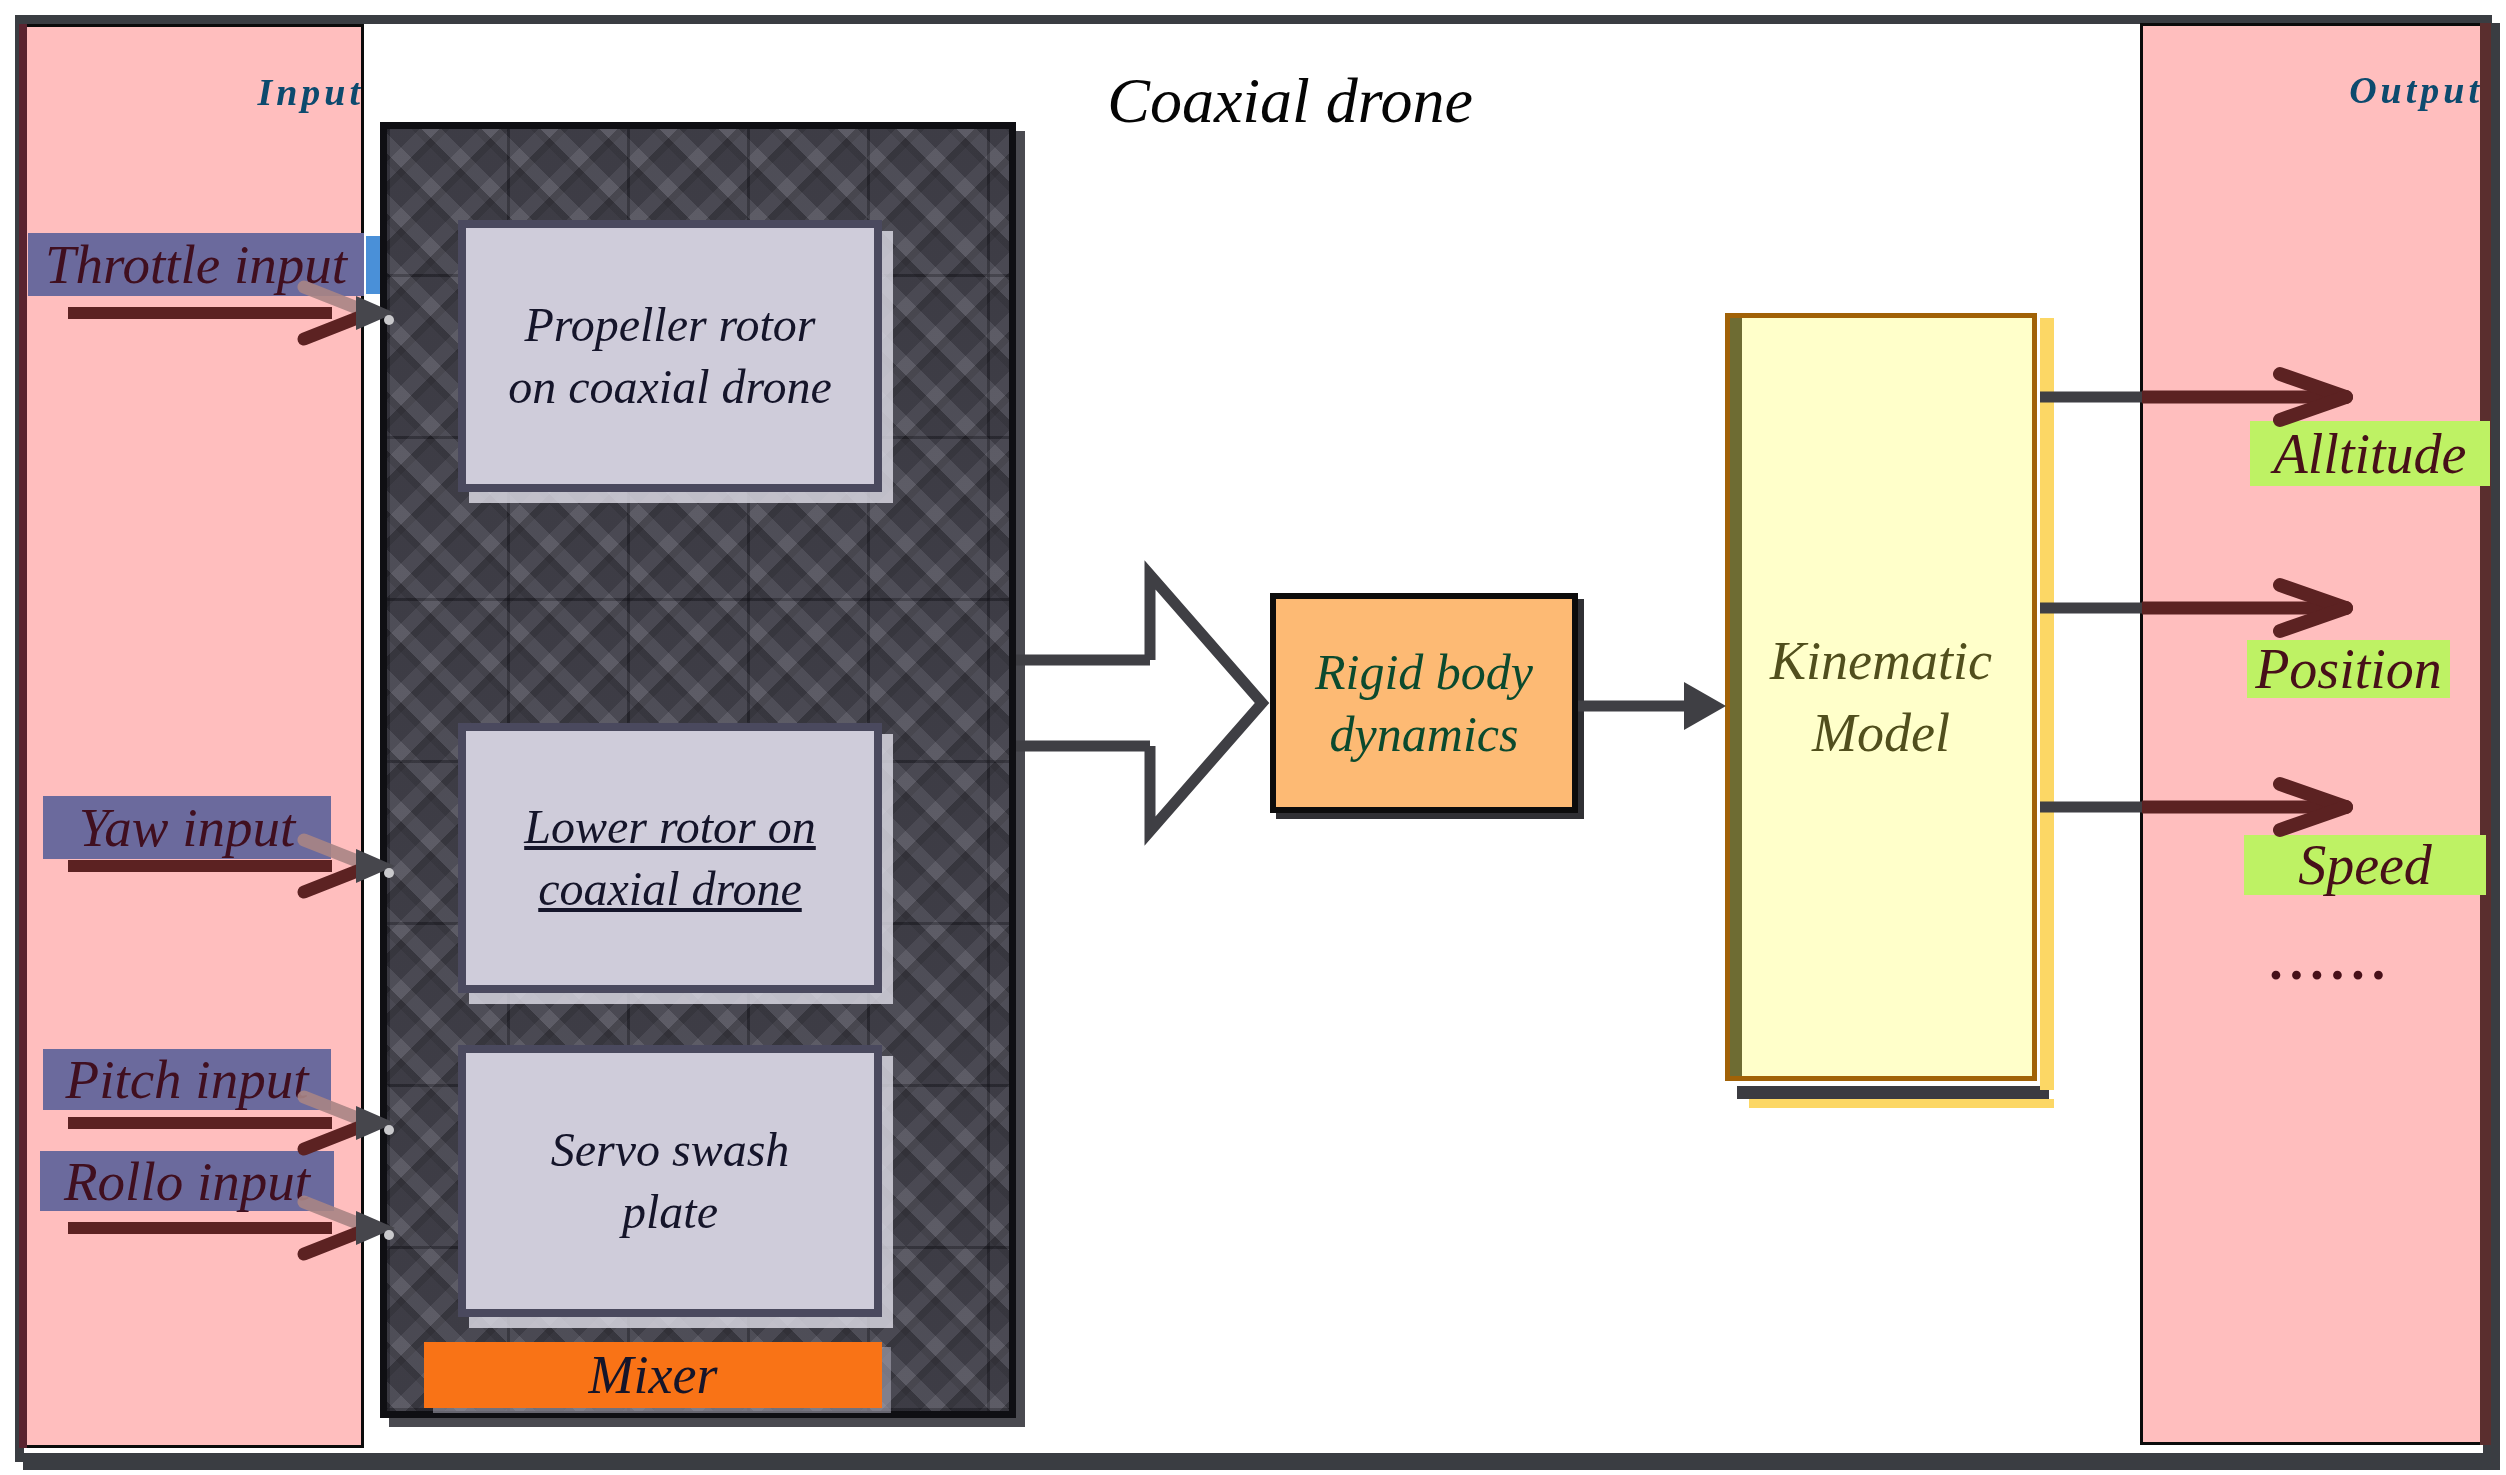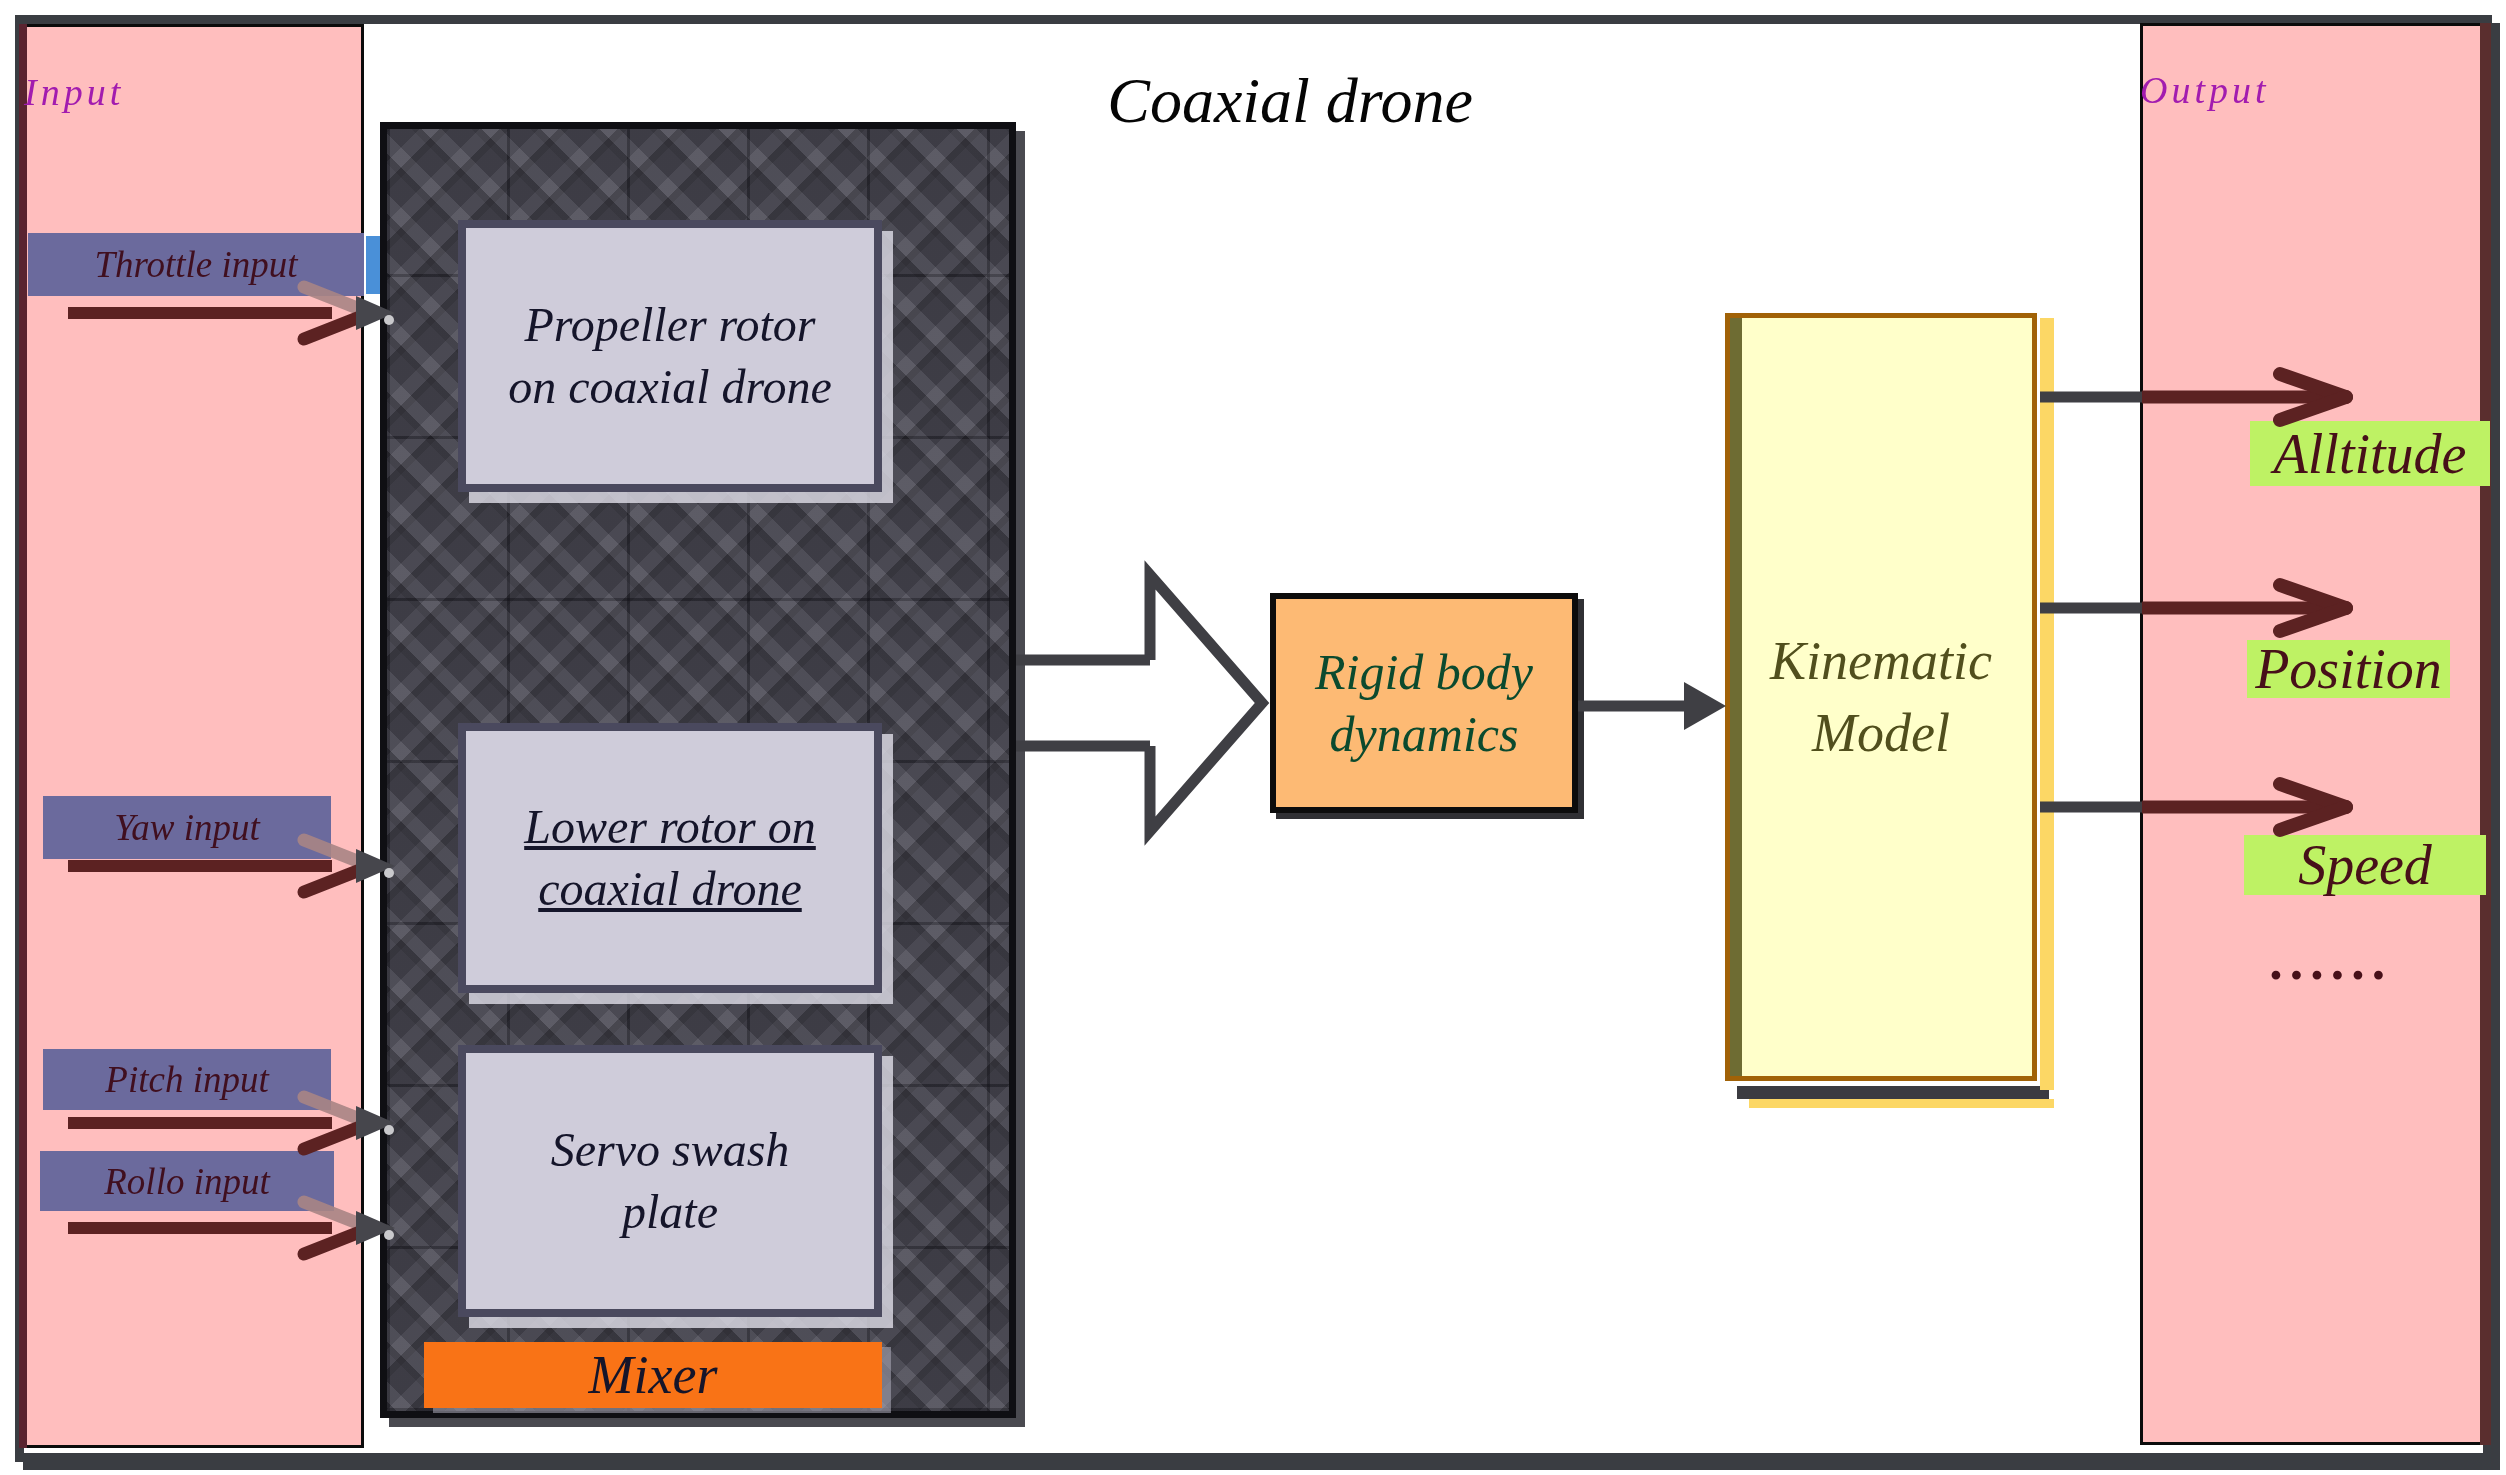--- a/index.html
+++ b/index.html
@@ -11,26 +11,26 @@
   .outer-frame{left:15px;top:15px;width:2477px;height:1447px;border:9px solid #3a3d42;
                box-shadow:8px 8px 0 #3a3d42;box-sizing:border-box;}
 
   
   .side-panel{background:#ffbebe;border:3px solid #0b0b0b;box-sizing:border-box;}
   .left-panel{left:24px;top:24px;width:340px;height:1424px;}
   .left-panel::before{content:"";position:absolute;left:-8px;top:-3px;bottom:-3px;width:8px;background:#5a2430;}
   .right-panel{left:2140px;top:23px;width:343px;height:1422px;}
   .right-panel::after{content:"";position:absolute;right:-11px;top:-3px;bottom:-3px;width:11px;background:#5a2e2e;}
 
-  .panel-title{font-size:38px;letter-spacing:4px;color:#a21caf;text-align:left;font-weight:400;}
+  .panel-title{font-size:38px;letter-spacing:4px;color:#0c4a6e;text-align:right;font-weight:700;}
   .input-title{left:24px;top:70px;width:340px;}
   .output-title{left:2140px;top:68px;width:343px;}
 
   
-  .plabel{background:#6b6a9d;color:#400f1f;font-size:37px;text-align:center;
+  .plabel{background:#6b6a9d;color:#400f1f;font-size:55px;text-align:center;
           display:flex;align-items:center;justify-content:center;line-height:1;}
   .throttle-label{left:28px;top:233px;width:336px;height:63px;}
   .yaw-label{left:43px;top:796px;width:288px;height:63px;}
   .pitch-label{left:43px;top:1049px;width:288px;height:61px;}
   .rollo-label{left:40px;top:1151px;width:294px;height:60px;}
   .blue-frag{left:366px;top:236px;width:16px;height:58px;background:#4a90d8;}
 
   
   .olabel{background:#bef264;color:#471019;font-size:56px;text-align:center;
           display:flex;align-items:center;justify-content:center;line-height:1;margin-left:47px;}

